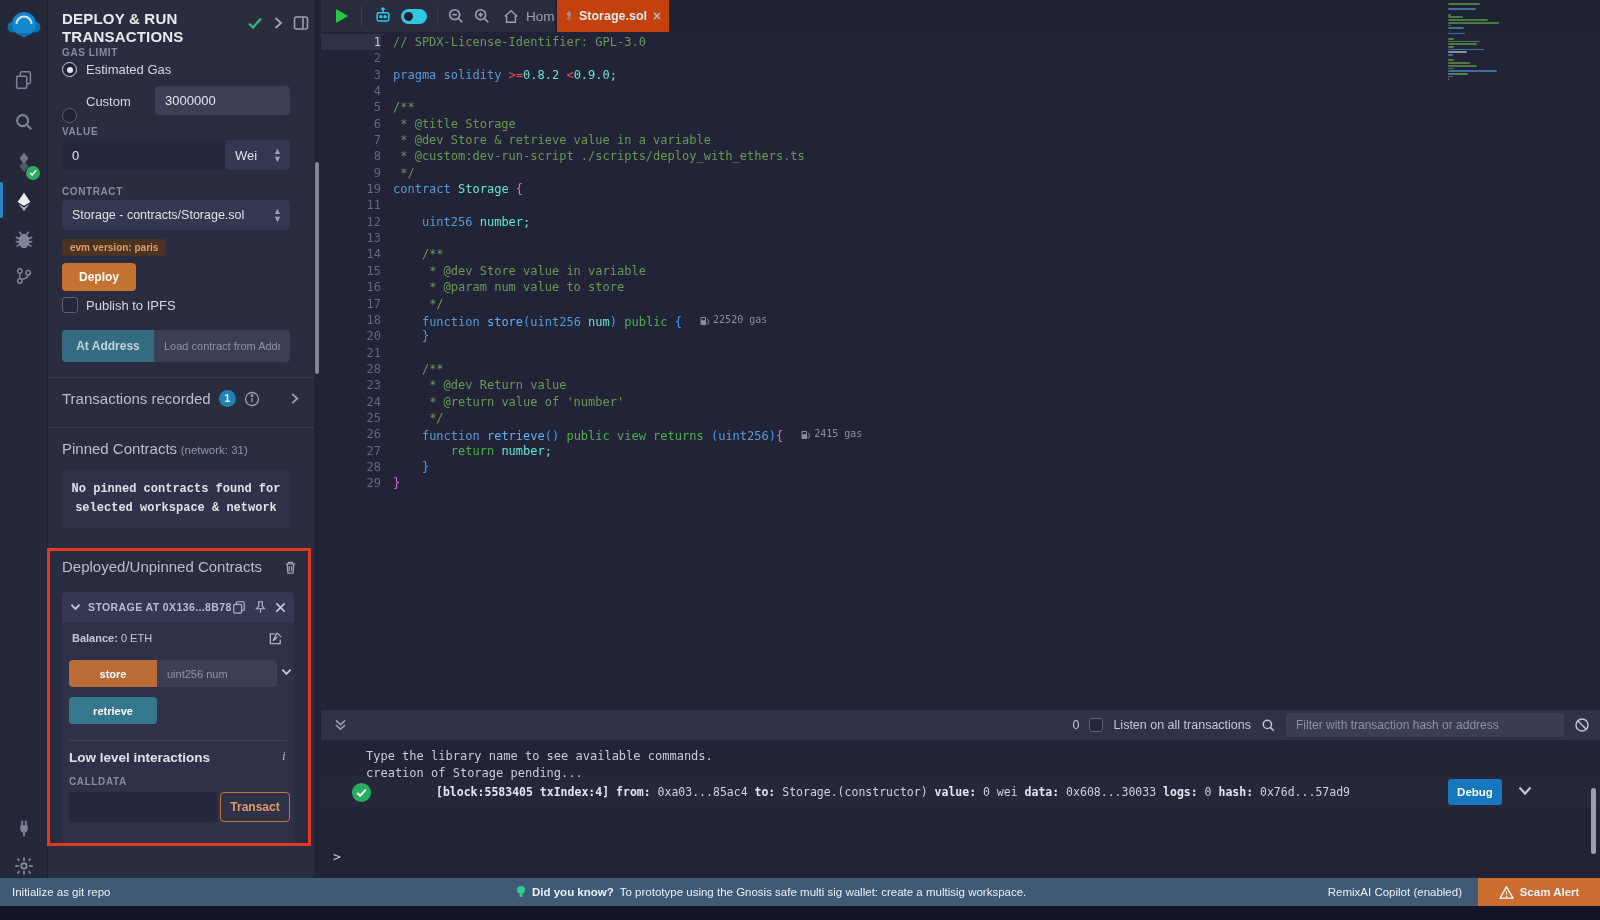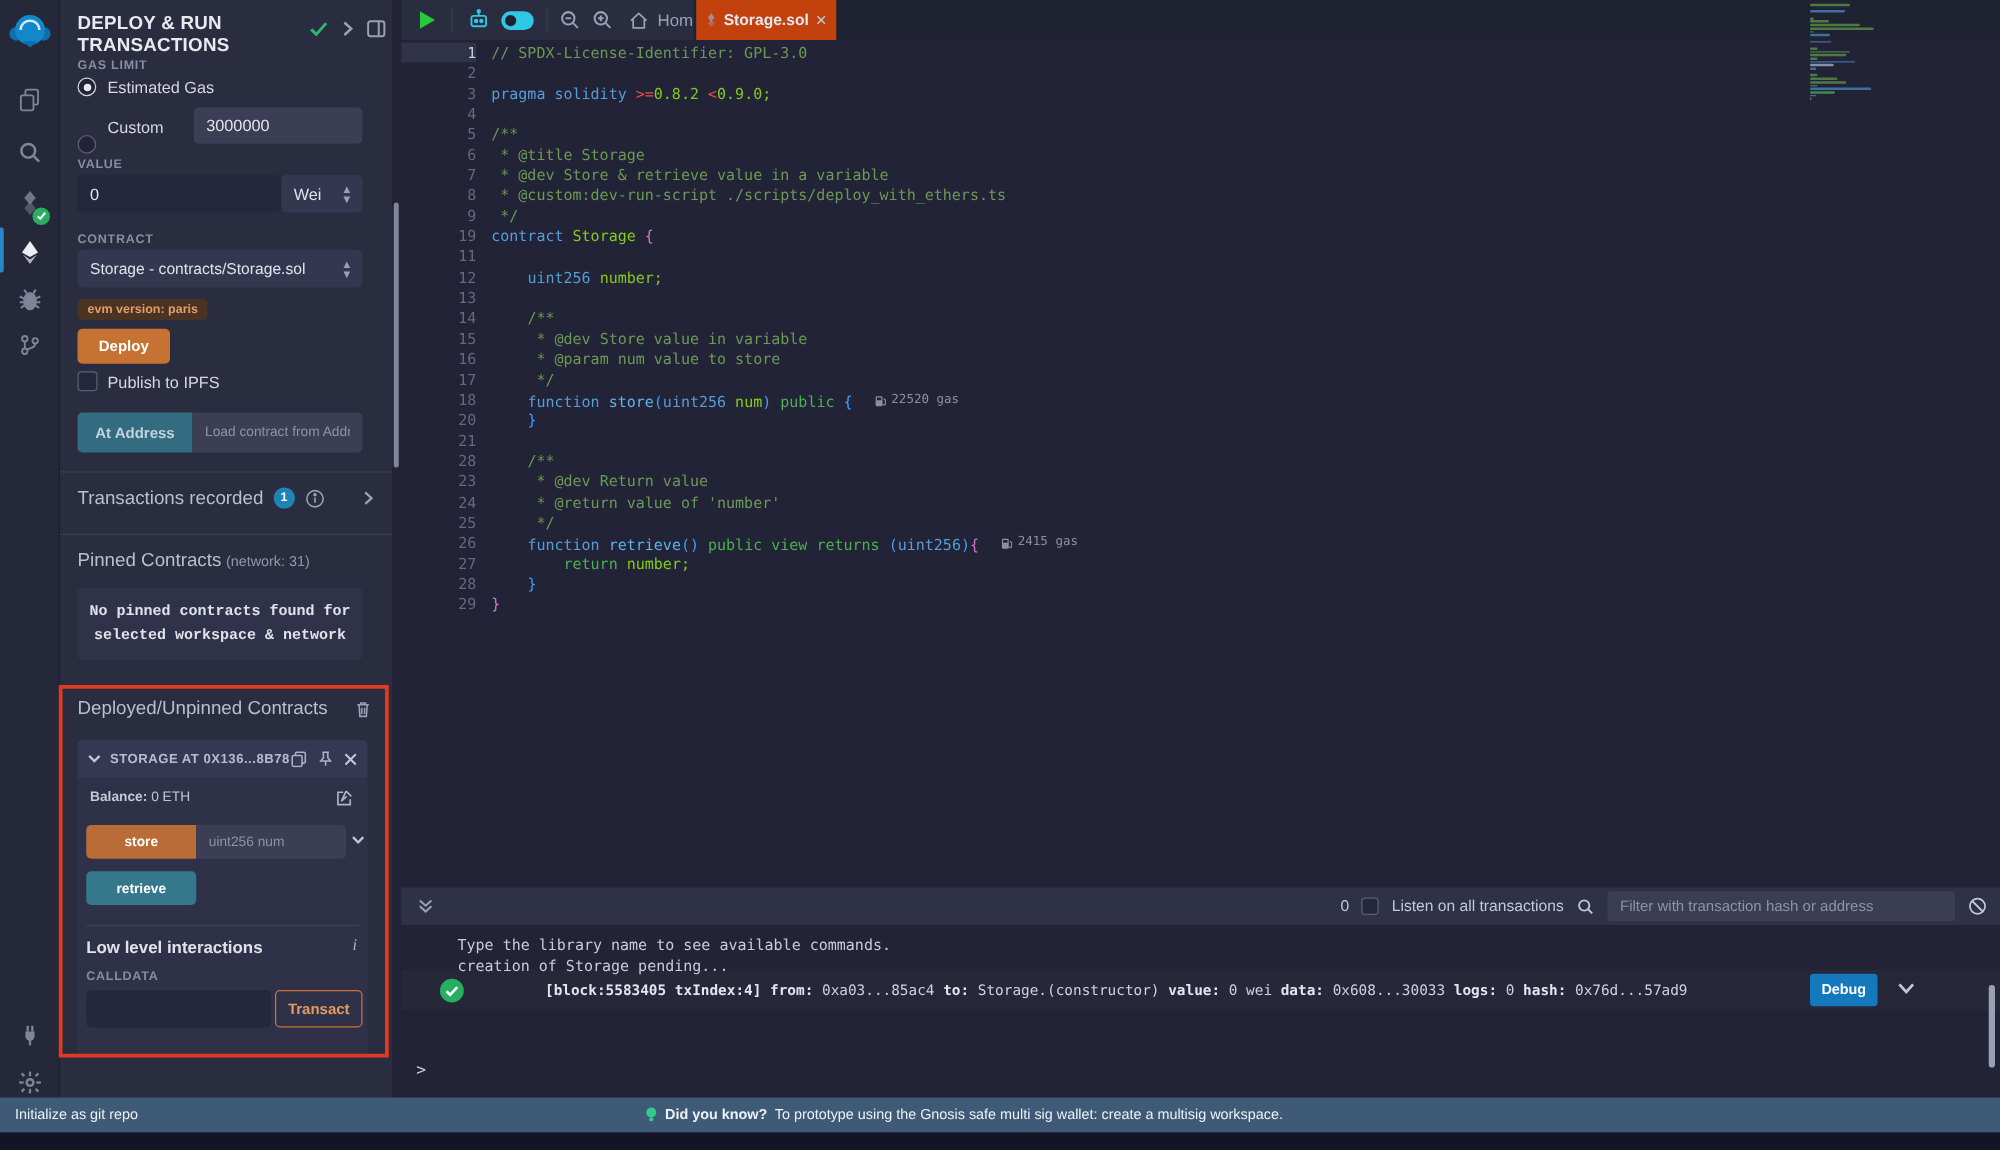--- a/index.html
+++ b/index.html
@@ -60,21 +60,21 @@
   #tab-strip { position:absolute; left:234px; top:0; width:1045px; height:32px; background:#1f2231; }
   #tab-active { position:absolute; left:2px; top:0; width:112px; height:32px; background:#c2410c; display:flex; align-items:center; padding:0 8px; gap:6px; cursor:pointer; }
   #tab-active .tab-label { font-size:12.5px; color:#e6e8f0; font-weight:bold; }
   #code-lines { position:absolute; left:0; top:34px; width:1279px; }
   .code-line { height:16.35px; line-height:16.35px; font-family:"DejaVu Sans Mono",monospace; font-size:12px; white-space:pre; display:flex; }
   .ln { width:60px; text-align:right; color:#616983; flex:0 0 60px; }
   .ln.cur { background:#2f3248; color:#c6cbda; }
   .lc { padding-left:12px; }
   .tk-cm { color:#6a9955; } .tk-kw { color:#569cd6; } .tk-fn { color:#5cb3ef; }
   .tk-kwg { color:#4caf50; } .tk-op { color:#f14c4c; } .tk-brm { color:#d670d6; }
-  .tk-brb { color:#3c9dff; } .tk-pl { color:#84cc16; }
+  .tk-brb { color:#3c9dff; } .tk-pl { color:#5eead4; }
   .gas-note { margin-left:18px; color:#8a8fa3; font-size:10px; display:inline-flex; align-items:center; gap:4px; font-family:"DejaVu Sans Mono",monospace; }
   #minimap { position:absolute; left:1127px; top:3px; width:76px; height:78px; cursor:pointer; }
   .mm-row { height:1.8px; margin-bottom:0.9px; border-radius:1px; }
 
   
   #terminal { left:321px; top:710px; width:1279px; height:168px; background:#222336; }
   #term-head { position:absolute; left:0; top:0; width:1279px; height:30px; background:#2e3147; display:flex; align-items:center; }
   #term-right { position:absolute; right:10px; top:0; height:30px; display:flex; align-items:center; gap:10px; color:#c3c8d4; font-size:12.5px; }
   #term-filter { width:278px; height:24px; background:#3a3d54; border:none; border-radius:3px; color:#dfe2ea; font-size:12px; padding:0 10px; font-family:"Liberation Sans",sans-serif; }
   .term-line { font-family:"DejaVu Sans Mono",monospace; font-size:12px; color:#c9ccd8; line-height:17px; }
@@ -479,15 +479,26 @@
   <div id="statusbar" class="abs">
     <span style="margin-left:12px">Initialize as git repo</span>
     <span id="sb-tip">
       <svg width="10" height="14" viewBox="0 0 10 14">
           <circle cx="5" cy="5" r="4" fill="#34c98e"></circle>
           <rect x="3.4" y="9" width="3.2" height="3" rx="1" fill="#34c98e"></rect>
         </svg>
       <b>Did you know?</b>
       <span>To prototype using the Gnosis safe multi sig wallet: create a multisig workspace.</span>
     </span>
+    <span id="sb-right">
+      <span style="margin-right:16px">RemixAI Copilot (enabled)</span>
+      <span id="scam-btn">
+        <svg width="15" height="13" viewBox="0 0 16 14">
+            <path d="M8 1 L15 13 H1 Z" fill="none" stroke="#fff" stroke-width="1.5"></path>
+            <line x1="8" y1="5.5" x2="8" y2="9" stroke="#fff" stroke-width="1.5"></line>
+            <circle cx="8" cy="11" r=".9" fill="#fff"></circle>
+          </svg>
+        <span>Scam Alert</span>
+      </span>
+    </span>
   </div>
   <div id="bottom-strip" class="abs"></div>
 </div>
 
 </body></html>

